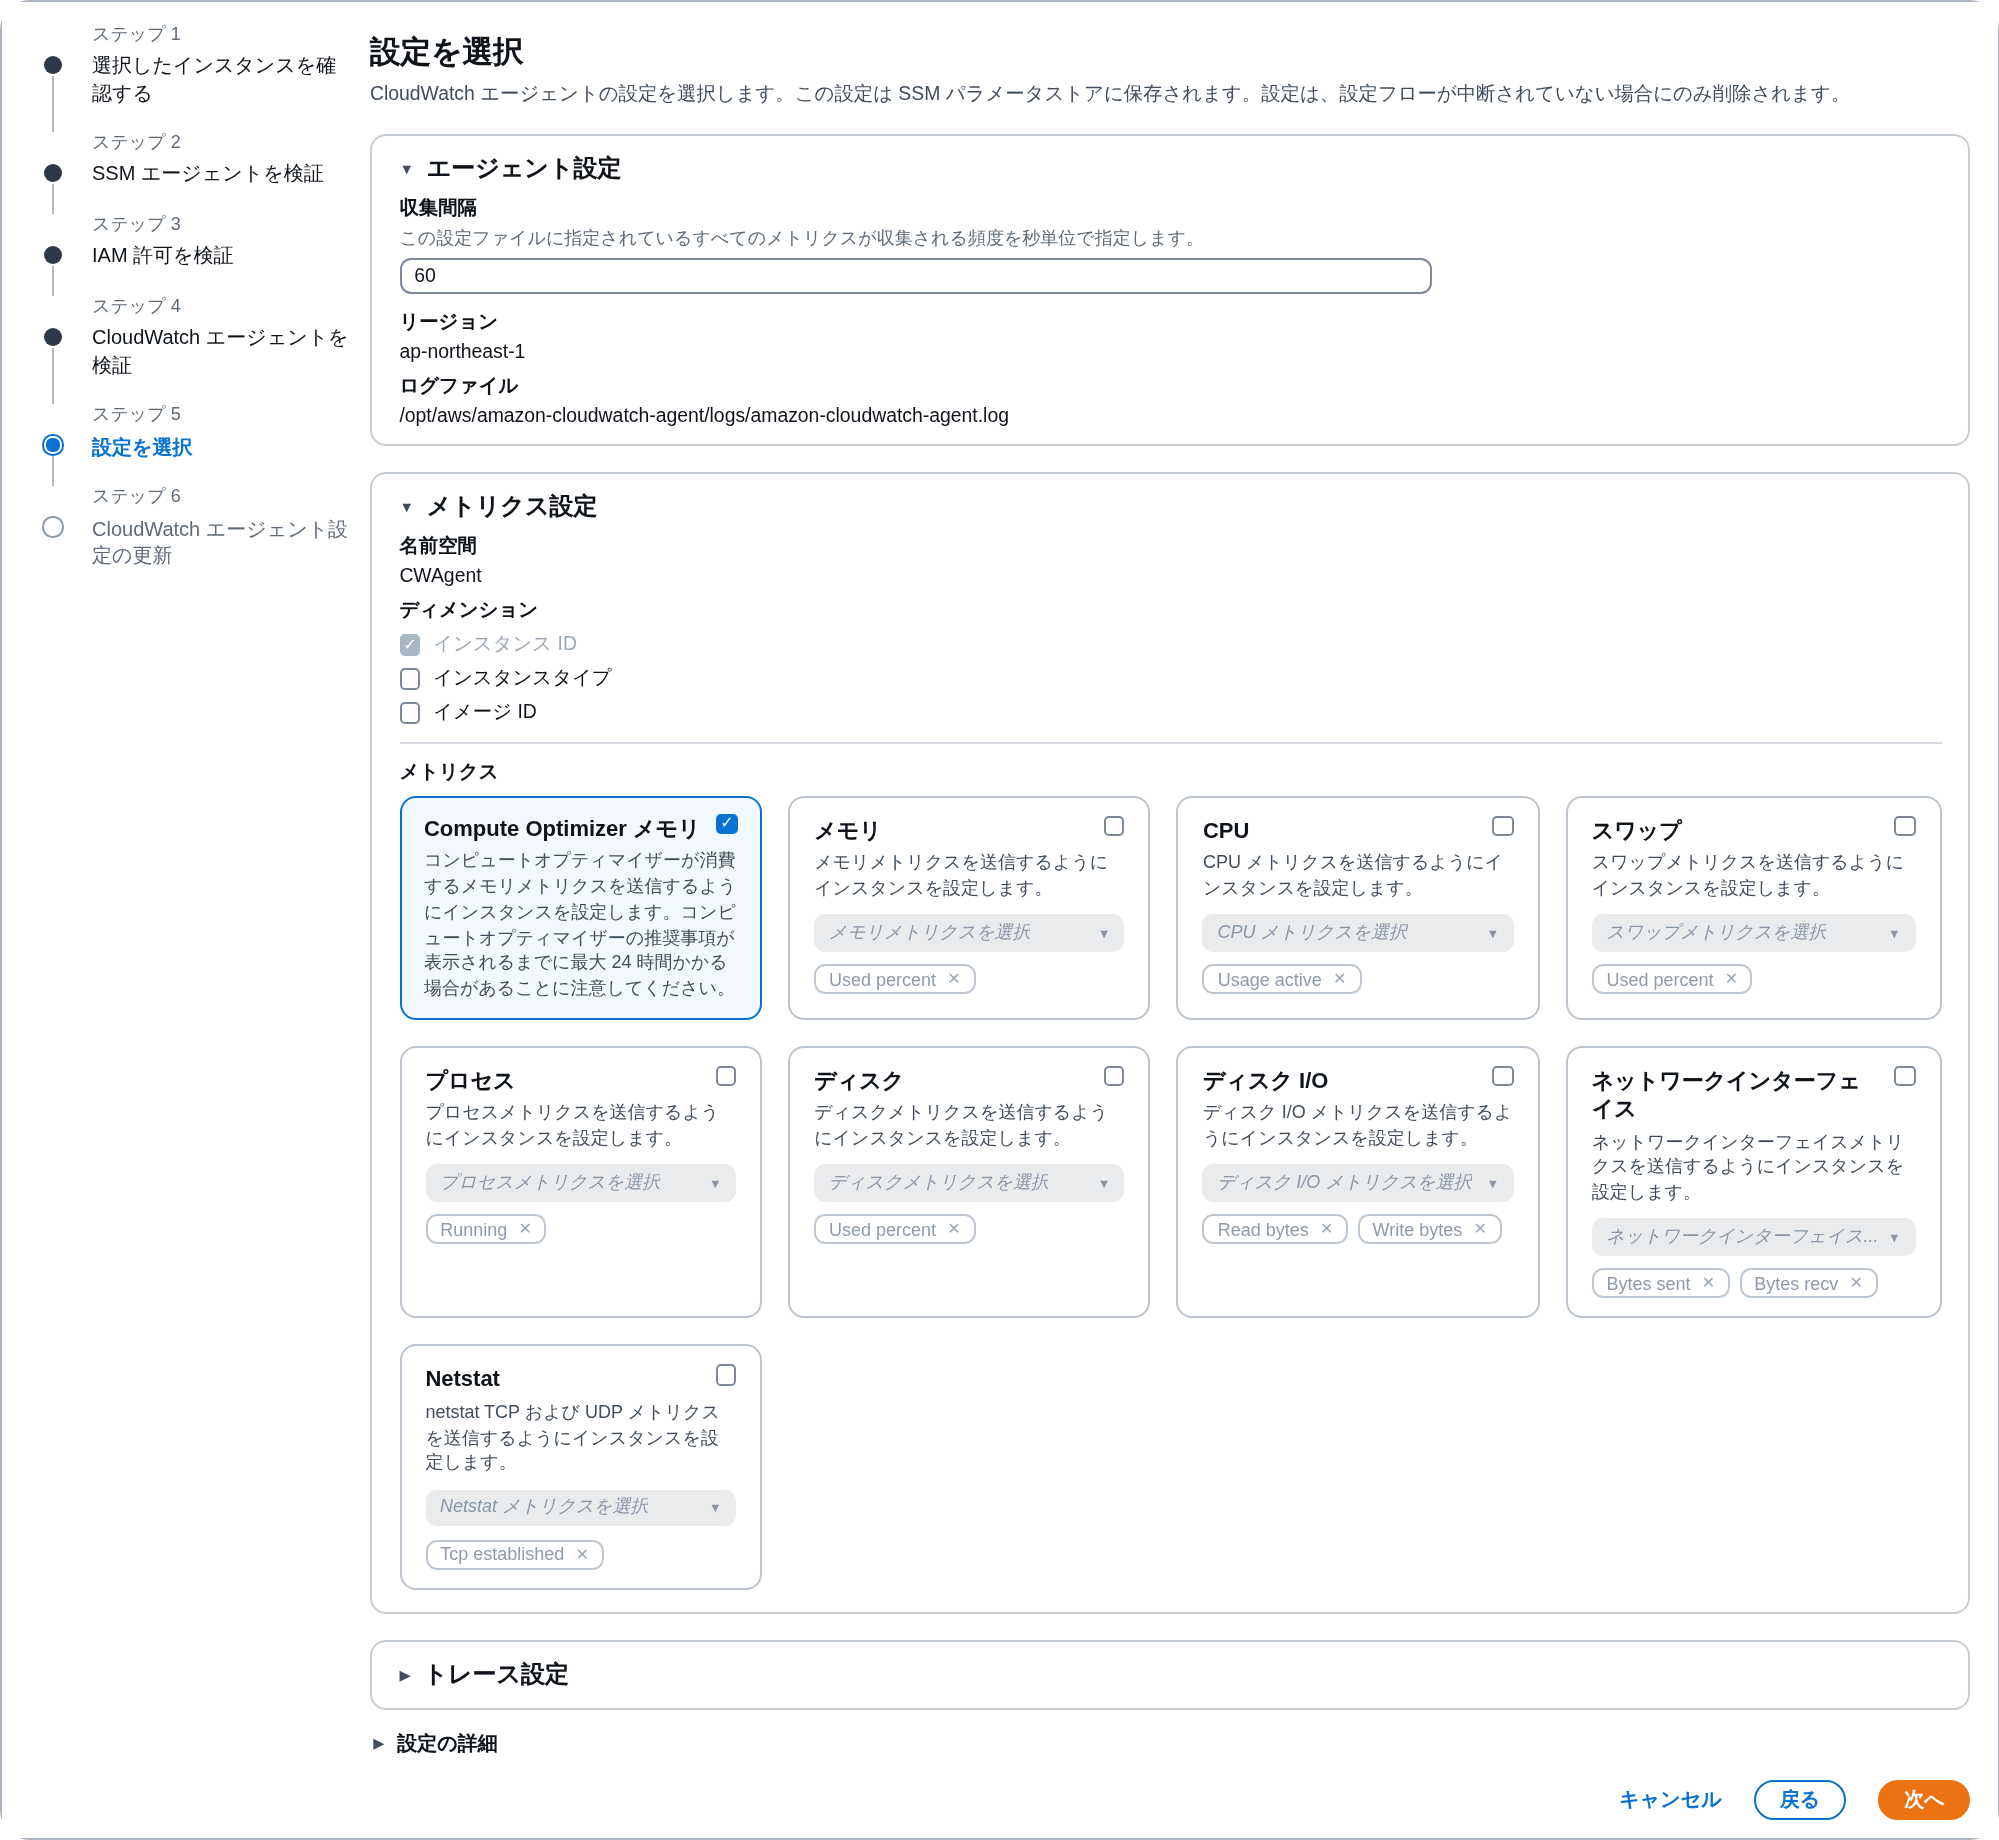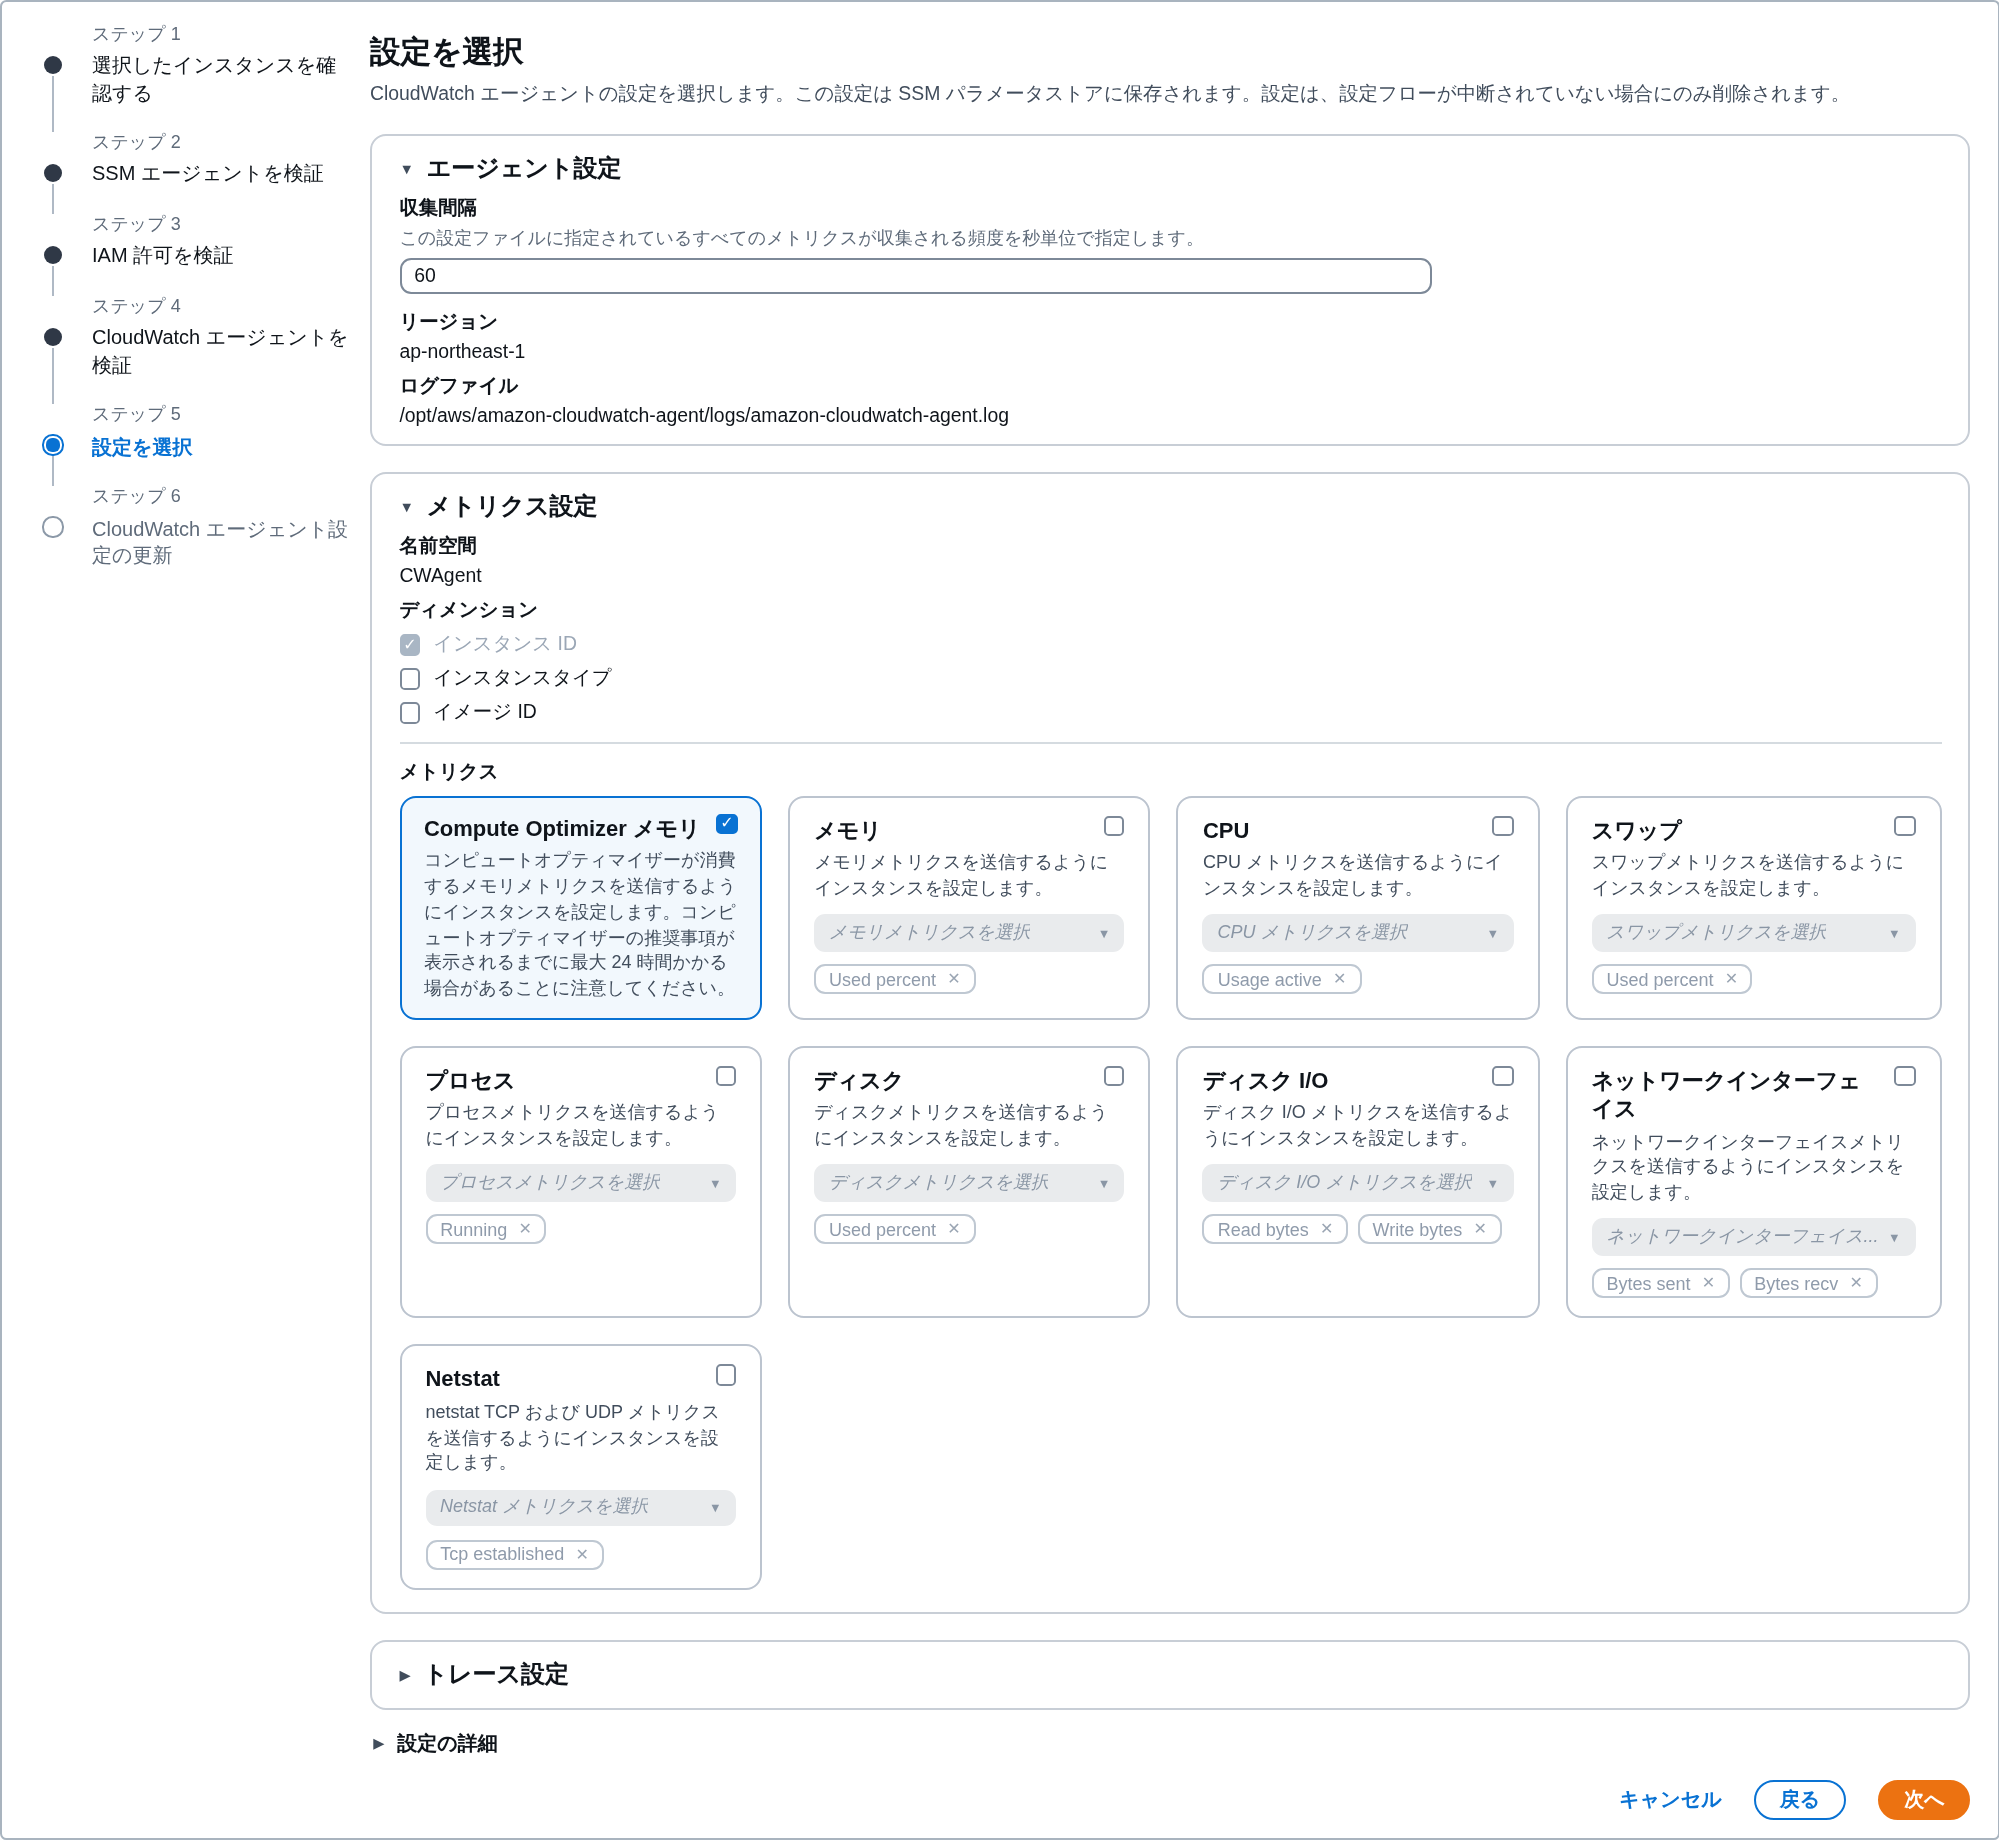--- a/index.html
+++ b/index.html
@@ -1,18 +1,18 @@
 <!DOCTYPE html>
 <html style="font-size:13px"><head>
 <meta charset="utf-8">
 <style>
   * { box-sizing: border-box; margin: 0; padding: 0; }
   html, body { background: #fff; }
   body { font-family: "Liberation Sans", "DejaVu Sans", sans-serif; color: #0f141a; }
-  .viewport { width: 1999px; height: 1840px; overflow: hidden; }
+  .viewport { width: 1999px; height: 1840px; overflow: hidden; border-radius: 30px; }
   .page {
     width: 1000px; height: 920px;
     transform: scale(2); transform-origin: 0 0;
     background: #fff; border: 0.8px solid #a9b4bf; border-radius: 3.2px;
     display: flex; overflow: hidden;
   }
 
   
   .sidebar { flex: 0 0 184px; padding: 9.7px 8px 0 21px; }
   .step { position: relative; padding-left: 24px; padding-bottom: 12px; cursor: pointer; }

